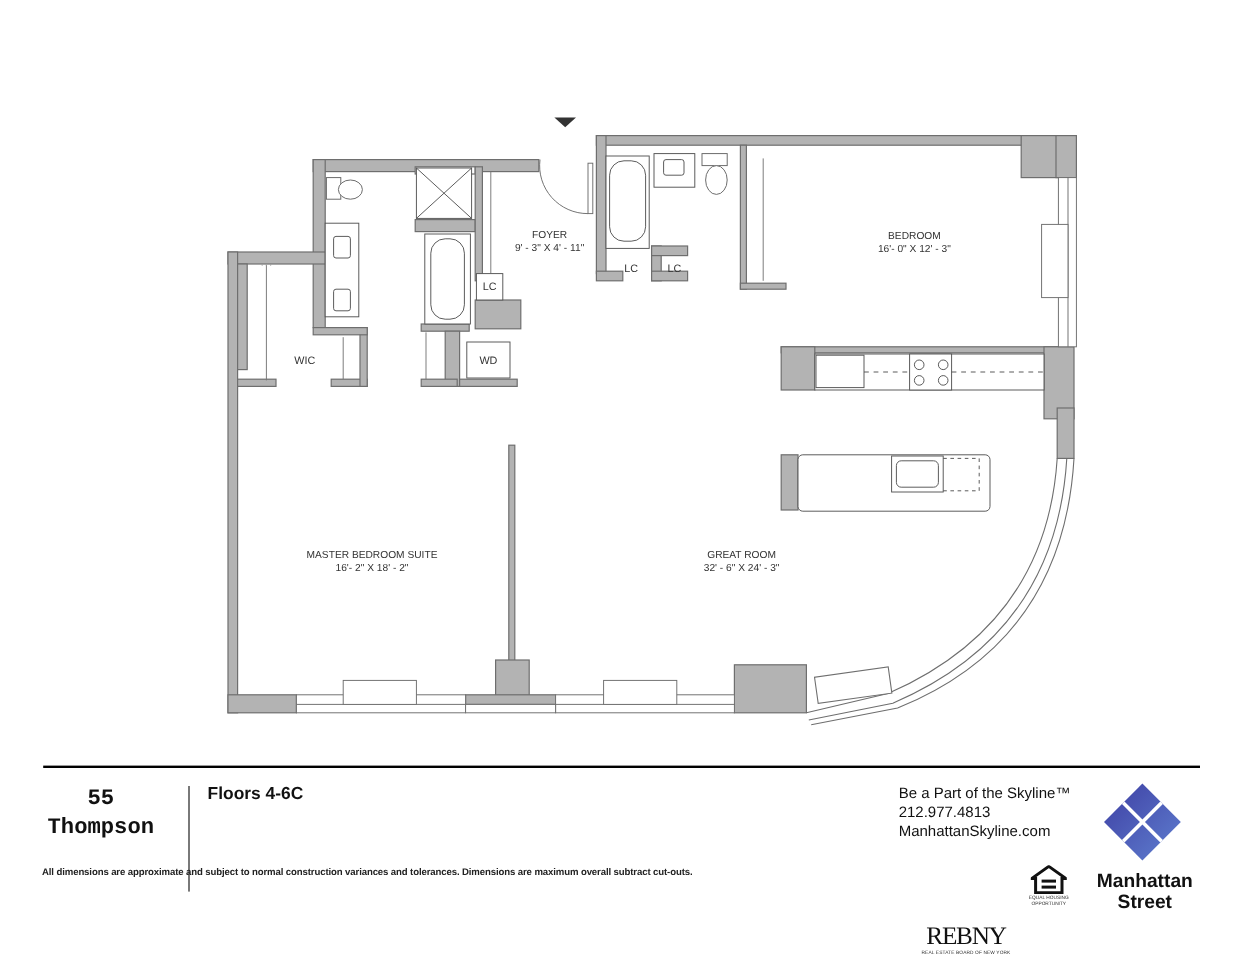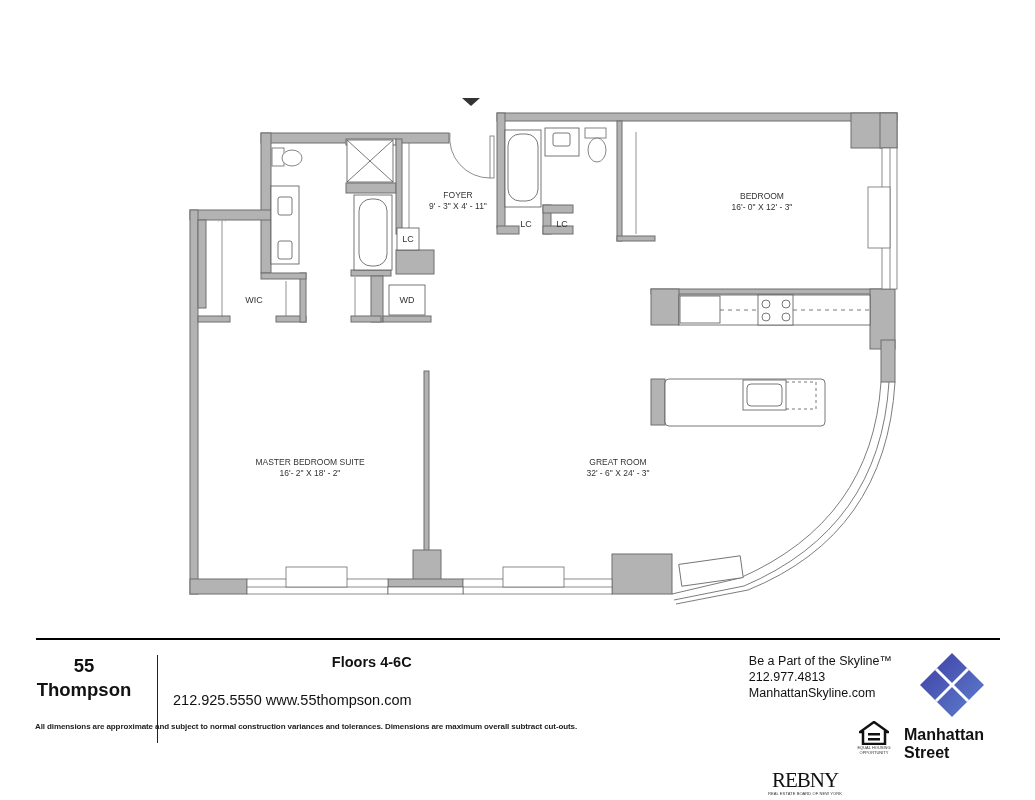--- a/index.html
+++ b/index.html
@@ -1,29 +1,29 @@
 <!DOCTYPE html>
 <html><head>
   <meta charset="utf-8">
   <style>
     html, body { margin: 0; padding: 0; background: #ffffff; }
     body { width: 1035px; height: 800px; position: relative; overflow: hidden; font-family: "Liberation Sans", sans-serif; color: #111; }
     #plan { position: absolute; left: 0; top: 0; width: 1035px; height: 620px; }
     .room-label { font-family: "Liberation Sans", sans-serif; font-size: 8.5px; fill: #333; text-anchor: middle; }
     .small-label { font-family: "Liberation Sans", sans-serif; font-size: 9px; fill: #333; text-anchor: middle; }
     .rule { position: absolute; left: 36px; top: 638px; width: 964px; height: 2px; background: #000; }
-    .bldg-name { position: absolute; left: 30px; top: 654px; width: 108px; text-align: center; font-weight: bold; font-size: 18.5px; line-height: 24px; }
+    .bldg-name { position: absolute; left: 30px; top: 654px; width: 108px; text-align: center; font-weight: bold; font-size: 18.5px; line-height: 24px; font-family: Liberation Mono, monospace; }
     .vdiv { position: absolute; left: 157px; top: 655px; width: 1px; height: 88px; background: #222; }
     .unit-info { position: absolute; left: 173px; top: 653px; font-size: 14.5px; line-height: 19px; text-align: right; }
     .unit-info .floors { font-weight: bold; }
     .unit-info .gap { height: 19px; }
     .disclaimer { position: absolute; left: 35px; top: 722px; font-size: 8px; font-weight: bold; color: #222; letter-spacing: -0.1px; }
     .contact { position: absolute; right: 143px; top: 653px; text-align: left; font-size: 12.5px; line-height: 16px; }
     .ms-logo { position: absolute; left: 918px; top: 651px; width: 68px; height: 68px; }
-    .ms-word { position: absolute; left: 904px; top: 726px; width: 100px; text-align: left; font-weight: bold; font-size: 16px; line-height: 18px; }
+    .ms-word { position: absolute; left: 904px; top: 726px; width: 100px; text-align: center; font-weight: bold; font-size: 16px; line-height: 18px; }
     .rebny { position: absolute; left: 765px; top: 725px; width: 80px; text-align: center; margin-top: 44px; }
     .rebny .word { font-family: "Liberation Serif", serif; font-size: 21px; letter-spacing: -1px; line-height: 22px; }
     .rebny .sub { font-size: 4px; color: #333; letter-spacing: 0.1px; }
     .eho { position: absolute; left: 855px; top: 721px; width: 38px; text-align: center; }
     .eho svg { display: block; margin: 0 auto; }
     .eho .sub { font-size: 4px; line-height: 5px; color: #333; }
   </style>
 </head>
 <body>
 
@@ -187,21 +187,20 @@
 <div class="rule"></div>
 
 <div class="bldg-name">
   <div>55</div>
   <div>Thompson</div>
 </div>
 <div class="vdiv"></div>
 <div class="unit-info">
   <div class="floors">Floors 4-6C</div>
   <div class="gap"></div>
-  <div>212.925.5550 www.55thompson.com</div>
 </div>
 <div class="disclaimer">All dimensions are approximate and subject to normal construction variances and tolerances. Dimensions are maximum overall subtract cut-outs.</div>
 
 <div class="contact">
   <div>Be a Part of the Skyline™</div>
   <div>212.977.4813</div>
   <div>ManhattanSkyline.com</div>
 </div>
 
 <svg class="ms-logo" viewBox="0 0 68 68">

